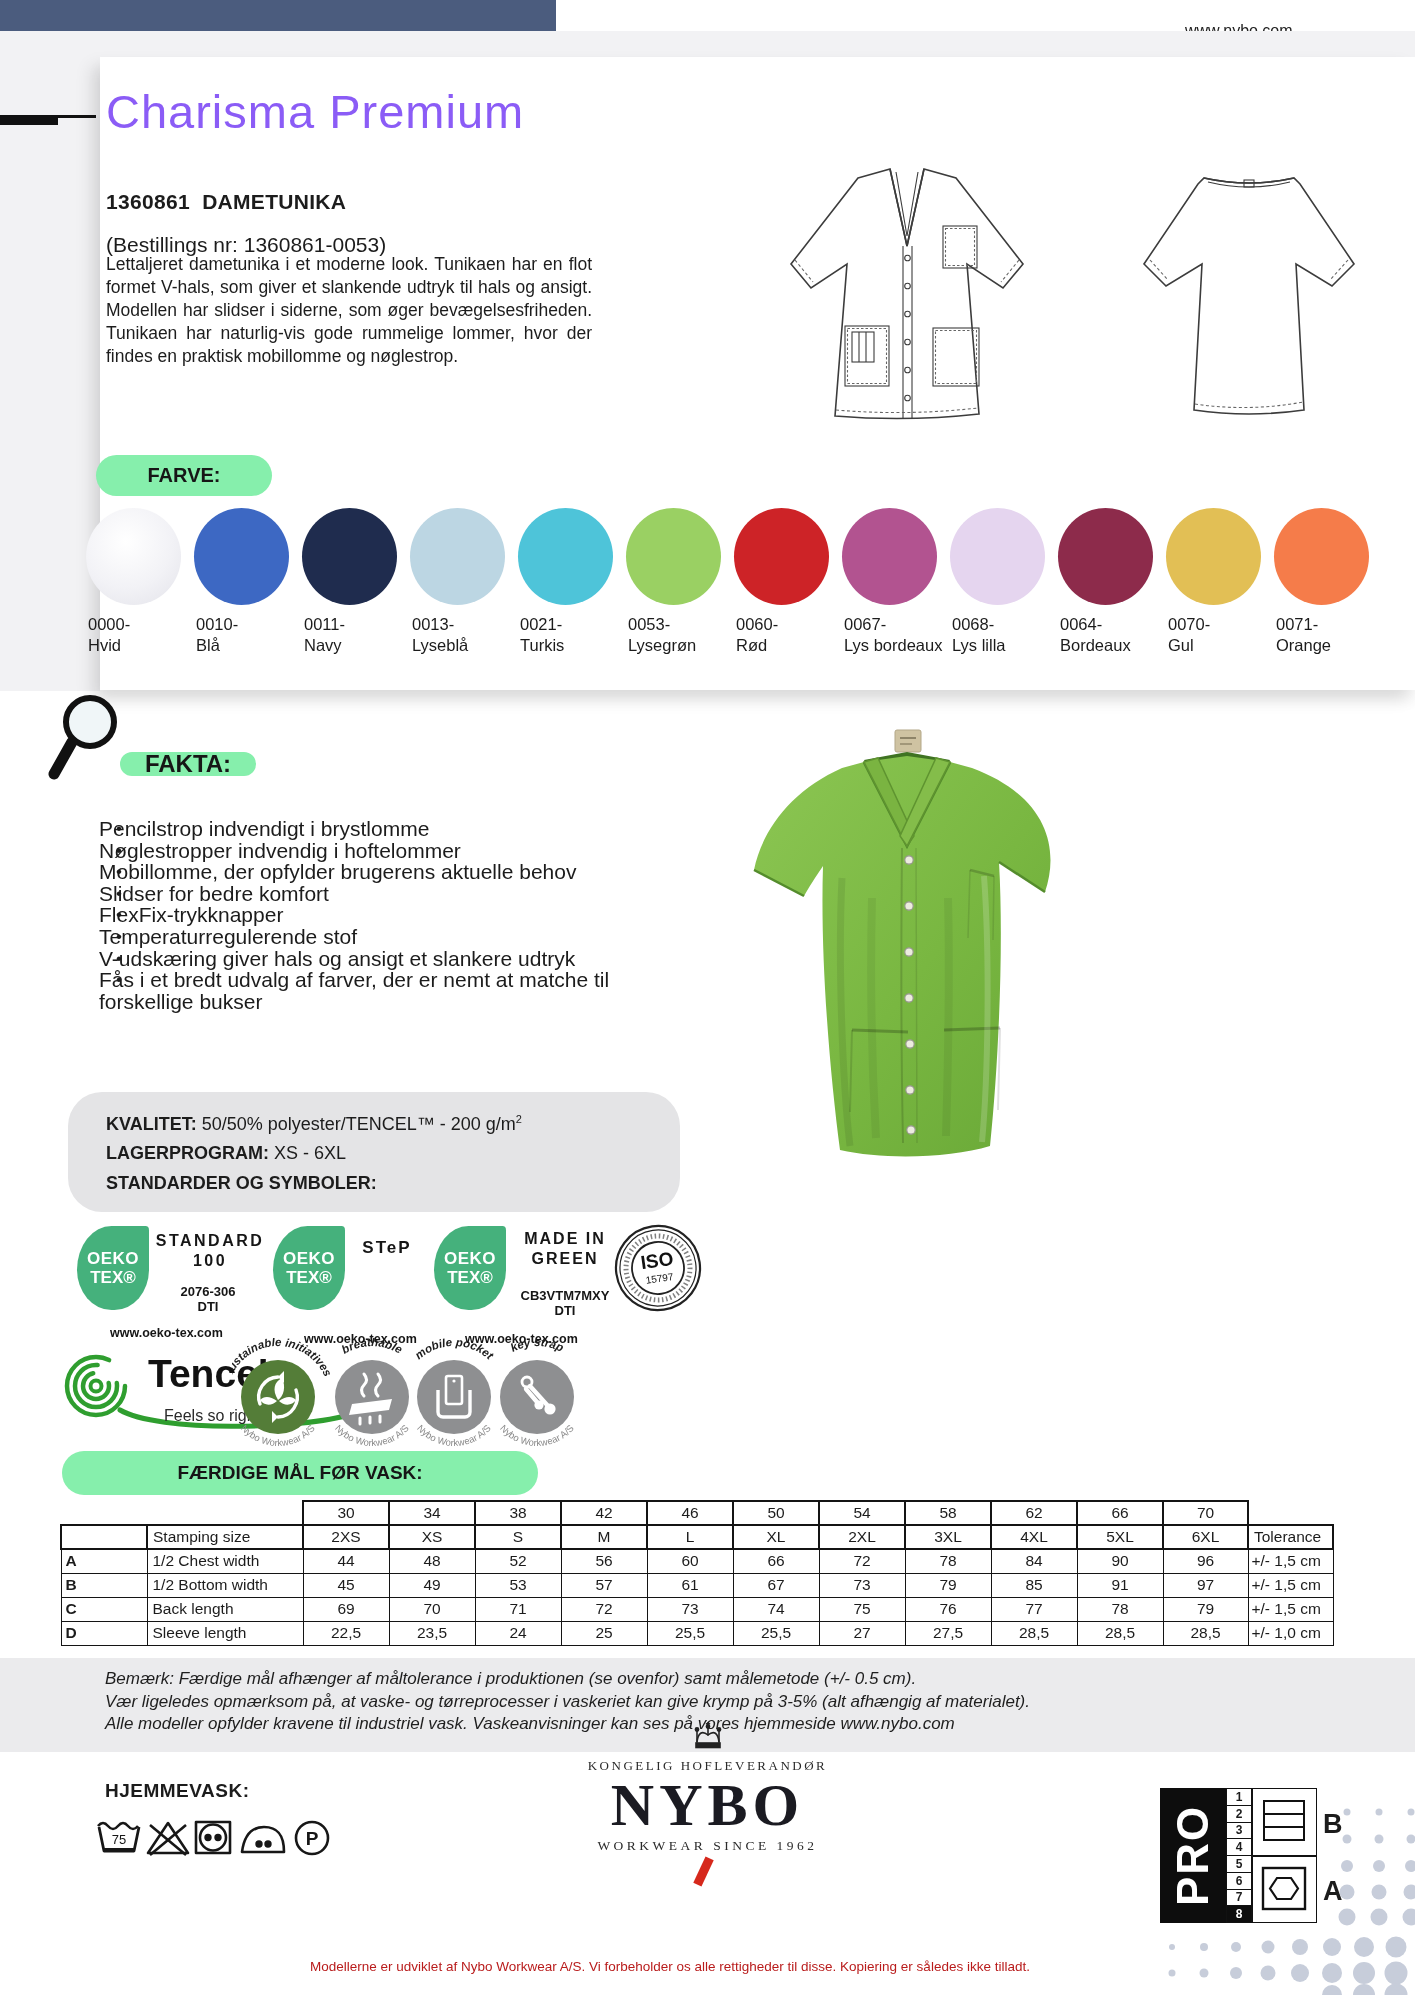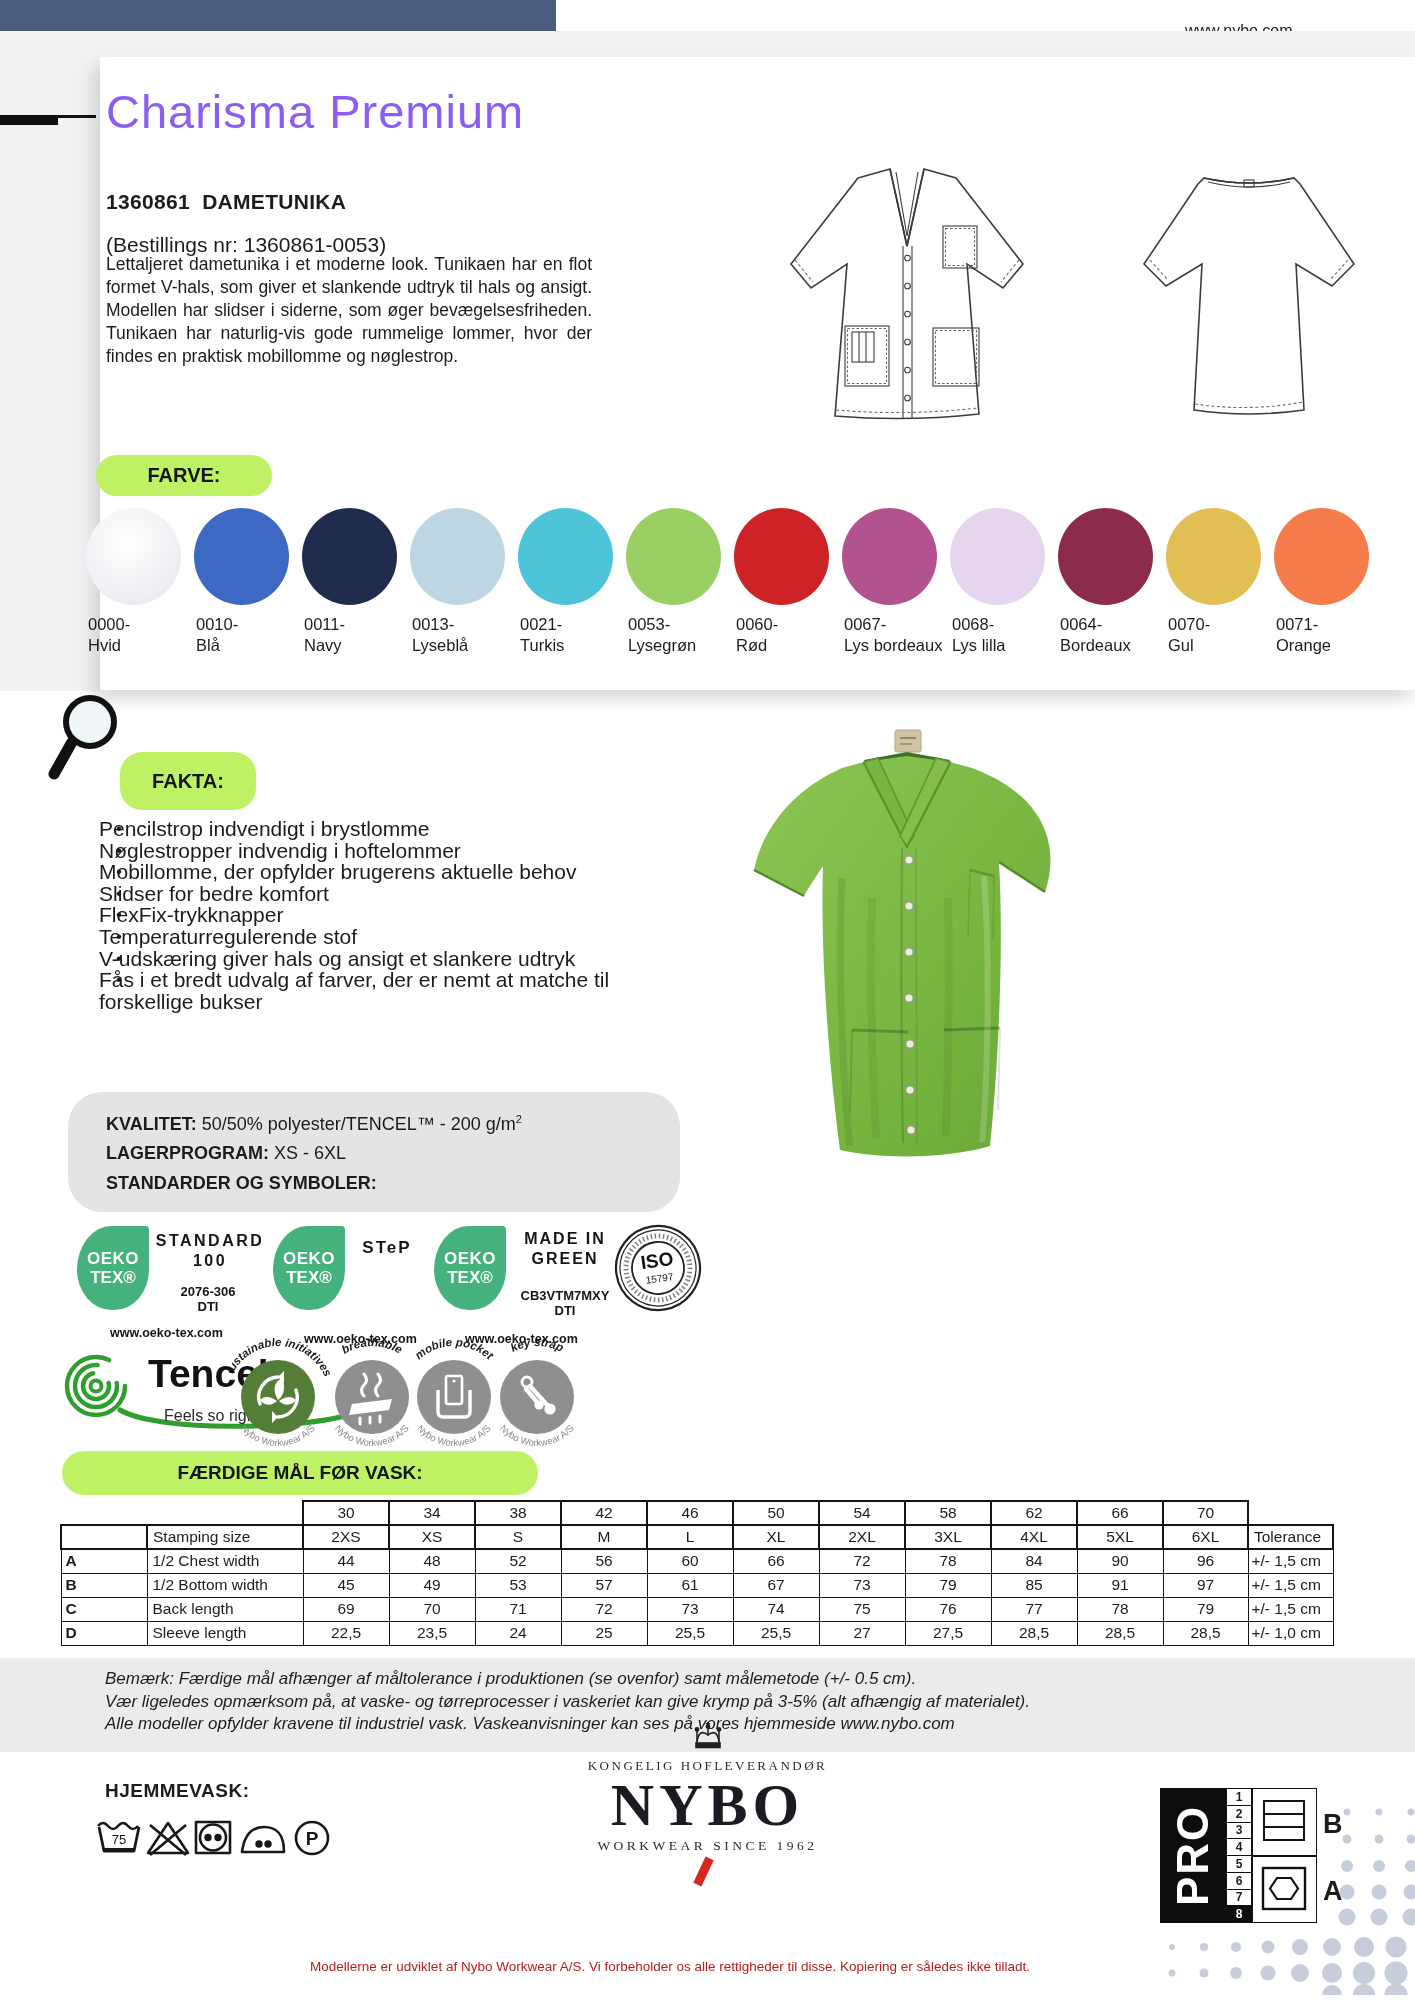--- a/index.html
+++ b/index.html
@@ -16,32 +16,32 @@
         box-shadow:-9px 9px 16px rgba(0,0,0,.10),0 10px 14px rgba(0,0,0,.06);}
   .title-line1{left:0;top:115px;width:96px;height:3px;background:#111;}
   .title-line2{left:0;top:118px;width:58px;height:7px;background:#111;}
   .page-title{left:106px;top:84px;font-size:47px;font-weight:400;letter-spacing:1px;color:#8b5cf6;}
 
   .sku-line{left:106px;top:190px;font-size:21px;font-weight:bold;letter-spacing:.3px;}
   .order-line{left:106px;top:233px;font-size:21px;font-weight:normal;}
   .desc{left:106px;top:253px;width:486px;font-size:17.5px;line-height:23px;text-align:justify;}
 
   
-  .pill{background:#bef264;border-radius:22px;display:flex;align-items:center;justify-content:center;
+  .pill{background:#86efac;border-radius:22px;display:flex;align-items:center;justify-content:center;
         font-weight:bold;color:#161616;}
   .pill-farve{left:96px;top:455px;width:176px;height:41px;font-size:20px;}
   .swatch{top:508px;width:108px;}
   .swatch .dot{width:95px;height:97px;border-radius:50%;margin-left:4px;}
   .swatch .dot.hvid{background-image:radial-gradient(circle at 42% 35%,#ffffff 0%,#f2f2f6 55%,#e2e2e9 100%);}
   .swatch .code,.swatch .cname{font-size:16.5px;margin-left:6px;line-height:21px;}
   .swatch .code{margin-top:9px;}
 
   
   .magnifier{left:42px;top:690px;}
-  .pill-fakta{left:120px;top:752px;width:136px;height:58px;font-size:20px;}
+  .pill-fakta{left:120px;top:752px;width:136px;height:24px;font-size:24px;}
   .fakta-list{left:0;top:818px;width:660px;margin:0;padding:0;list-style:none;}
   .fakta-list li{position:relative;padding-left:99px;font-size:21px;line-height:21.6px;}
   .fakta-list li::before{content:"\2022";position:absolute;left:116px;top:0;font-size:17px;}
 
   
   .kv-box{left:68px;top:1092px;width:612px;height:120px;background:#e4e4e6;border-radius:34px;}
   .kv-line{left:106px;font-size:18px;}
   .kv-line b{font-weight:bold;}
   .kv-l1{top:1113px;} .kv-l2{top:1143px;} .kv-l3{top:1173px;font-weight:bold;}
   sup{font-size:11px;}

